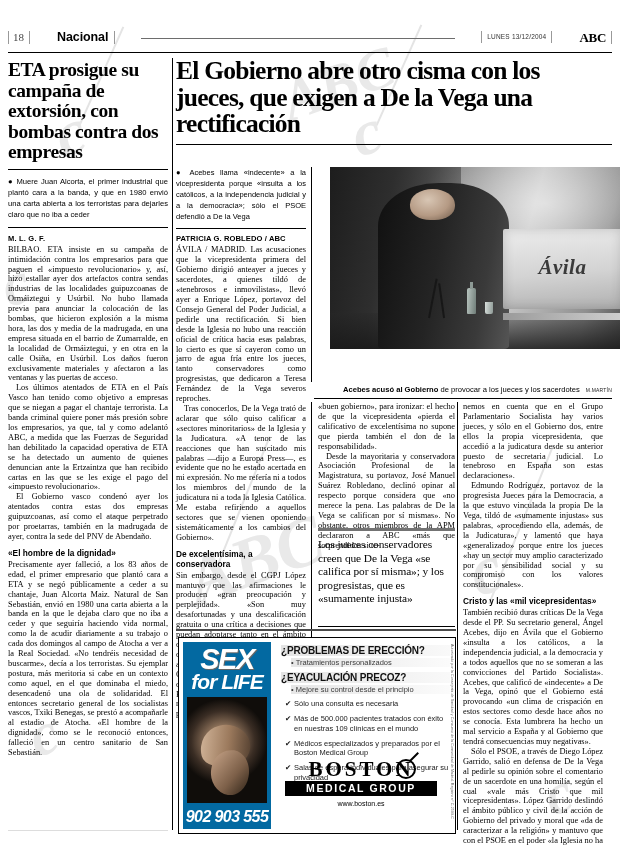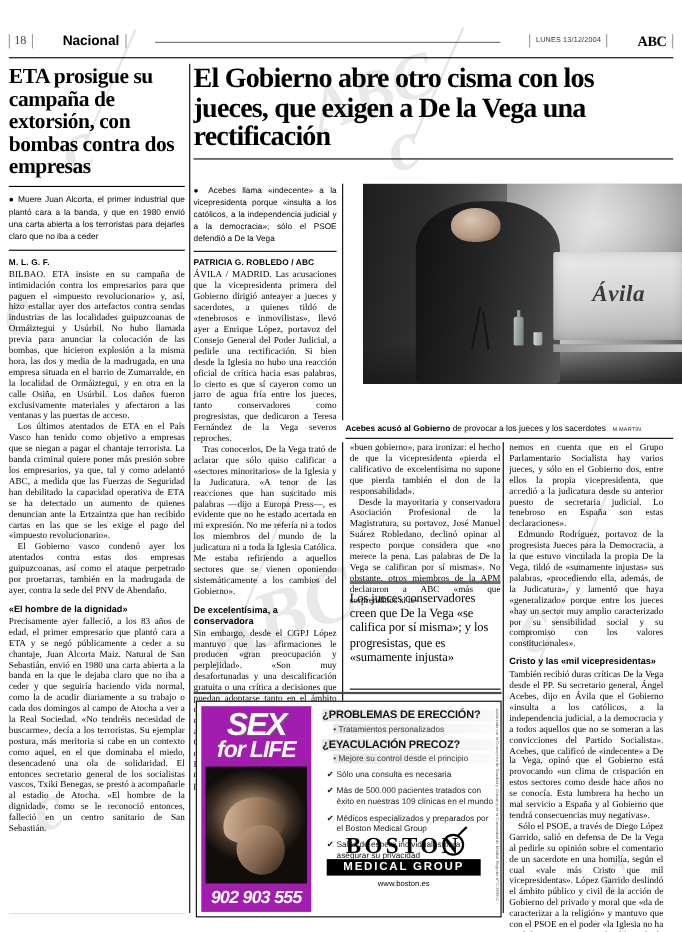--- a/index.html
+++ b/index.html
@@ -293,21 +293,21 @@
     position:absolute; right:2%; bottom:16%; width:40%; height:4%;
     background: linear-gradient(90deg,#9a9a9a,#cfcfcf);
   }
   .photo-caption {
     position: absolute;
     left: 314px;
     top: 385px;
     width: 298px;
     display: flex;
     align-items: baseline;
-    justify-content: flex-start;
+    justify-content: flex-end;
   }
   .cap-text {
     font-family: "Liberation Sans", sans-serif;
     font-size: 7.6px;
     line-height: 9px;
   }
   .cap-text b { font-weight: bold; }
   .cap-credit {
     font-family: "Liberation Sans", sans-serif;
     font-size: 5px;
@@ -358,23 +358,23 @@
     left: 178px;
     top: 637px;
     width: 276px;
     height: 195px;
     border: 1px solid #000;
     background: #fff;
     display: flex;
     overflow: hidden;
   }
   .ad-left {
-    width: 100px;
+    width: 88px;
     margin: 4px;
-    background: #a21caf;
+    background: #0369a1;
     position: relative;
     overflow: hidden;
   }
   .ad-sex {
     position: absolute;
     top: 4px; left: 0; width: 100%;
     text-align: center;
     font-family: "Liberation Sans", sans-serif;
     font-weight: bold;
     font-style: italic;

